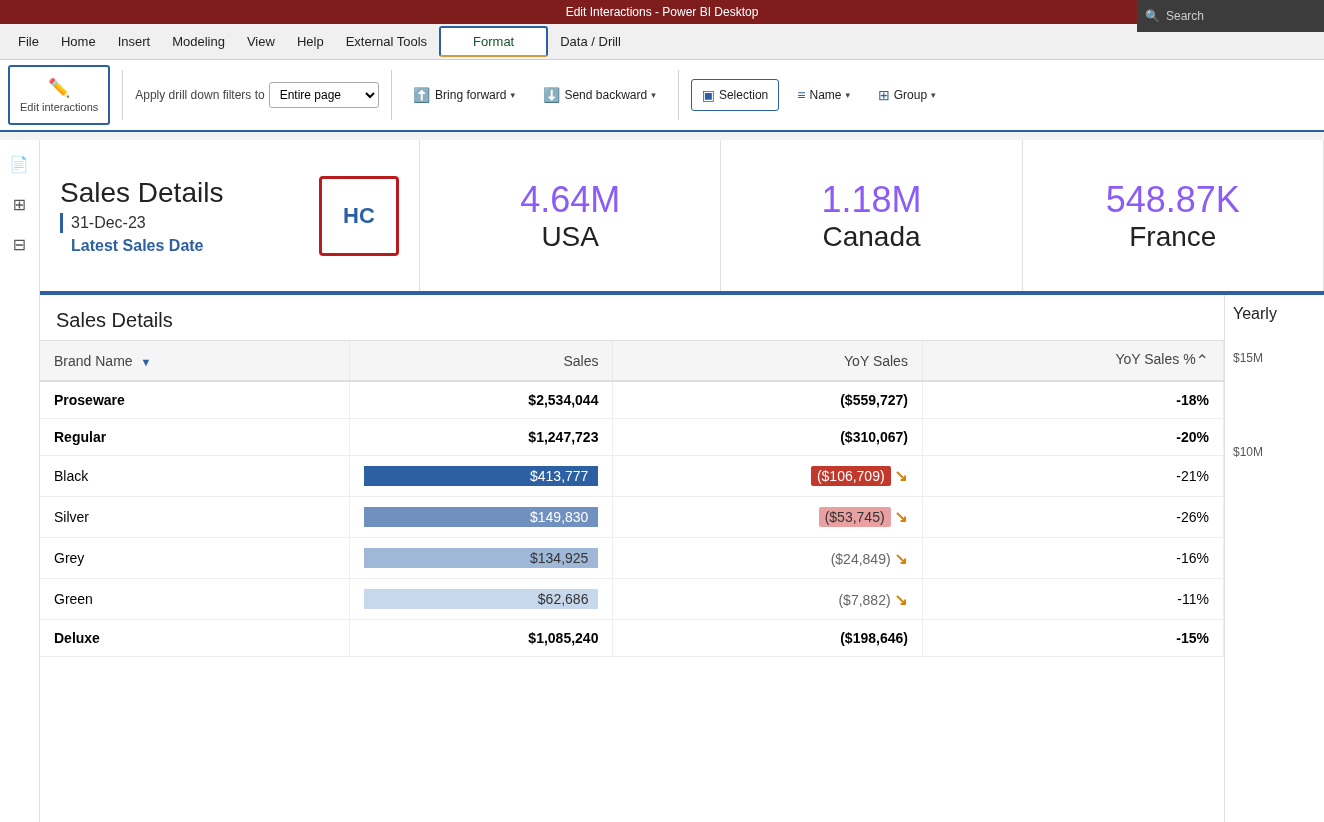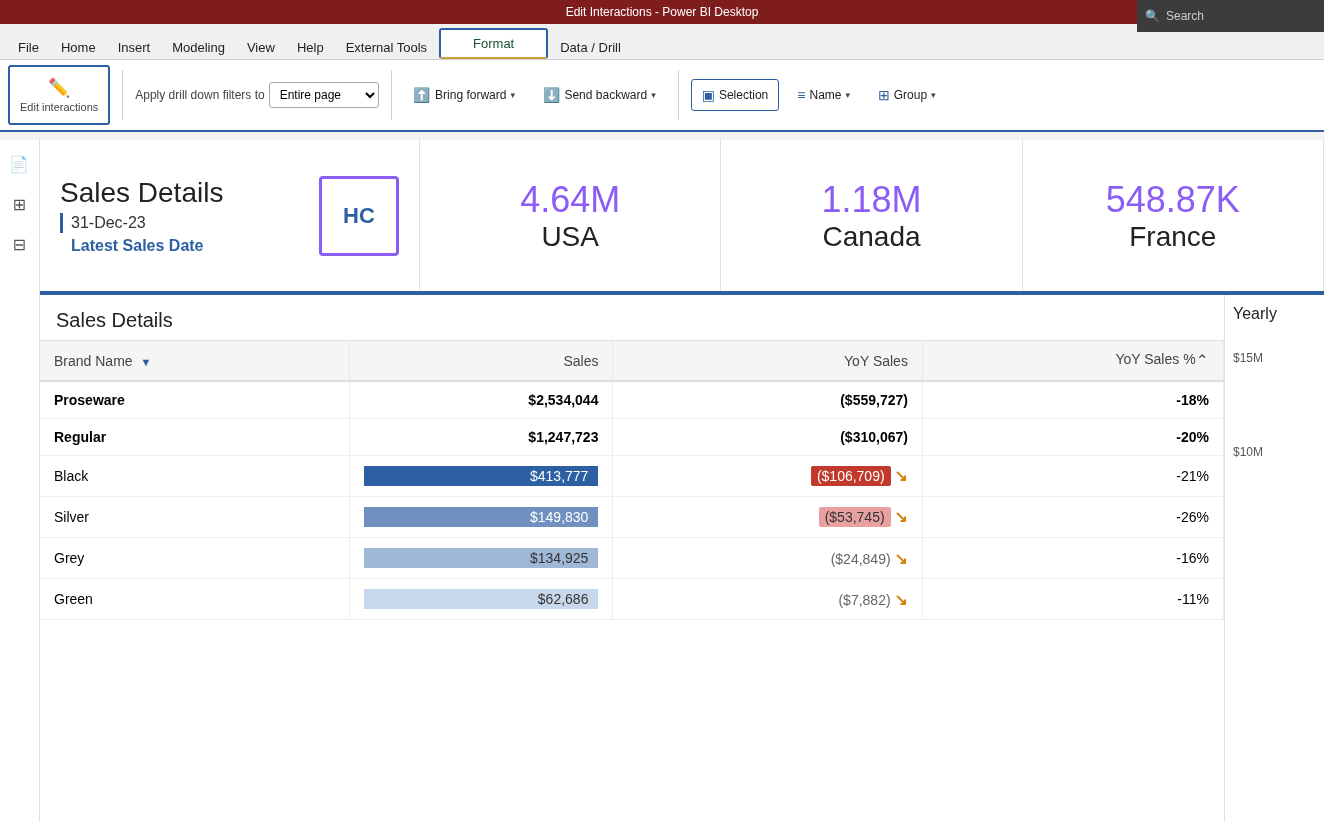--- a/index.html
+++ b/index.html
@@ -29,21 +29,21 @@
       color: #ccc;
       font-size: 12px;
       gap: 6px;
     }
 
     
     #menu-bar {
       background: #f0f0f0;
       height: 36px;
       display: flex;
-      align-items: flex-end;
+      align-items: center;
       padding: 0 8px;
       gap: 2px;
       border-bottom: 1px solid #d0d0d0;
     }
     .menu-item {
       padding: 4px 10px;
       font-size: 13px;
       color: #222;
       cursor: pointer;
       border-radius: 3px;
@@ -214,21 +214,21 @@
       margin-top: 4px;
       margin-left: 11px;
     }
     .kpi-logo {
       position: absolute;
       right: 20px;
       top: 50%;
       transform: translateY(-50%);
       width: 80px;
       height: 80px;
-      border: 3px solid #8b5cf6;
+      border: 3px solid #b91c1c;
       border-radius: 4px;
       display: flex;
       align-items: center;
       justify-content: center;
       font-size: 22px;
       font-weight: bold;
       color: #2d5fa3;
     }
     .kpi-card {
       flex: 1;
@@ -545,20 +545,26 @@
               <td class="numeric">
                 <span class="sales-cell sales-bar-lighter">$62,686</span>
               </td>
               <td class="numeric">
                 <span class="yoy-neutral">($7,882)</span>
                 <span class="down-arrow">↘</span>
               </td>
               <td class="numeric">-11%</td>
             </tr>
 
+            <tr class="row-bold">
+              <td>Deluxe</td>
+              <td class="numeric">$1,085,240</td>
+              <td class="numeric">($198,646)</td>
+              <td class="numeric">-15%</td>
+            </tr>
           </tbody>
         </table>
       </div>
     </div>
 
     <div id="yearly-panel">
       <div class="yearly-title">Yearly</div>
 
       <div style="display:flex; flex-direction:column; gap: 80px; padding: 20px 0; align-items: flex-start;">
         <span style="font-size:12px; color:#555;">$15M</span>

